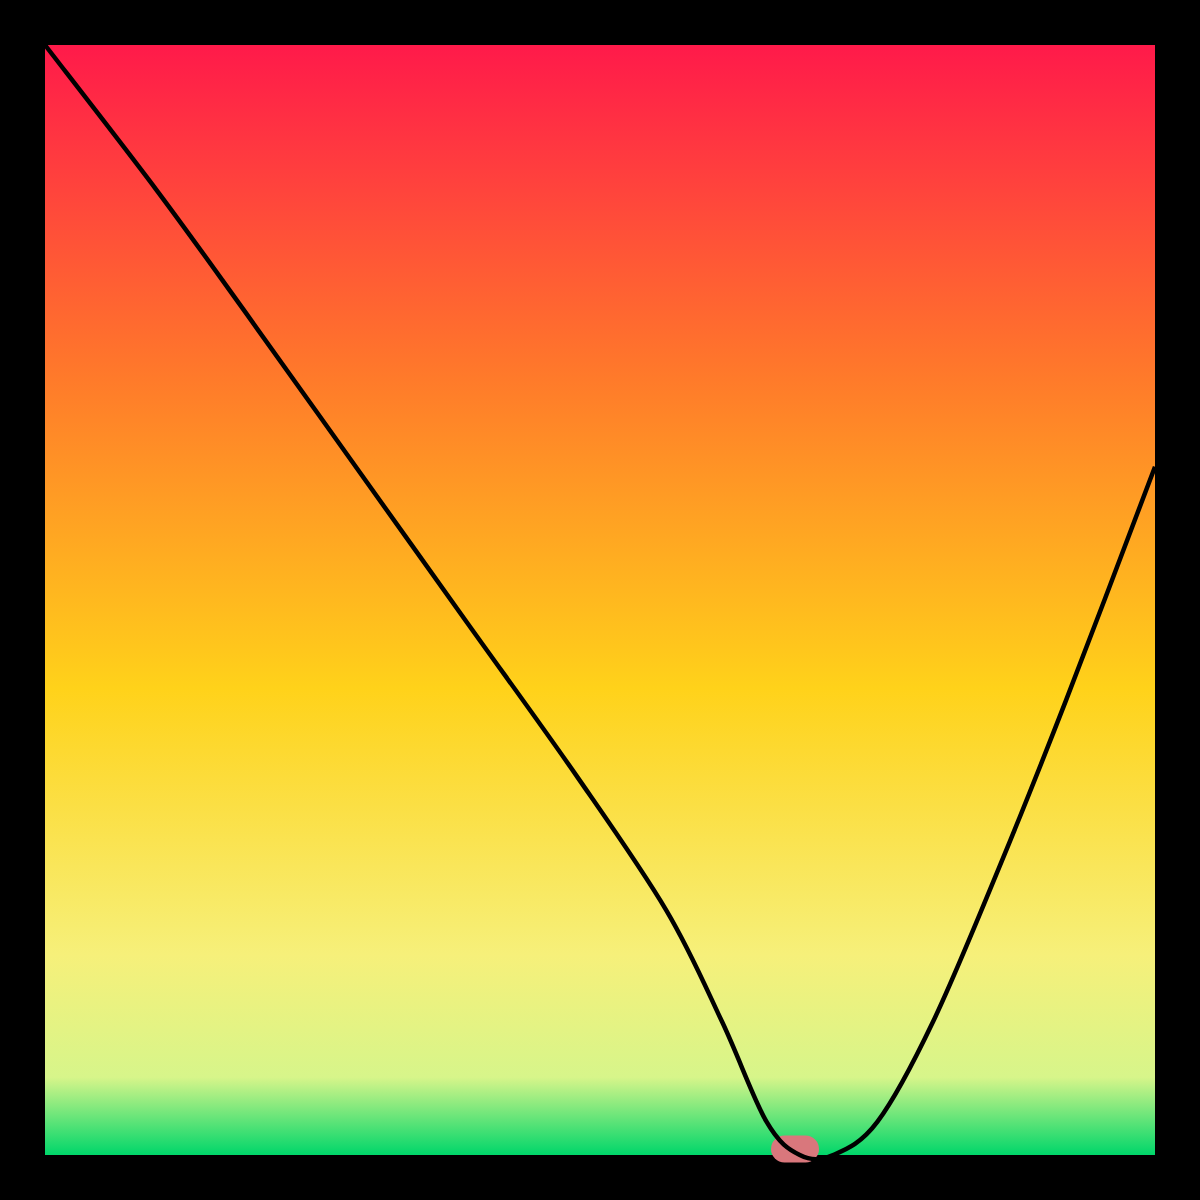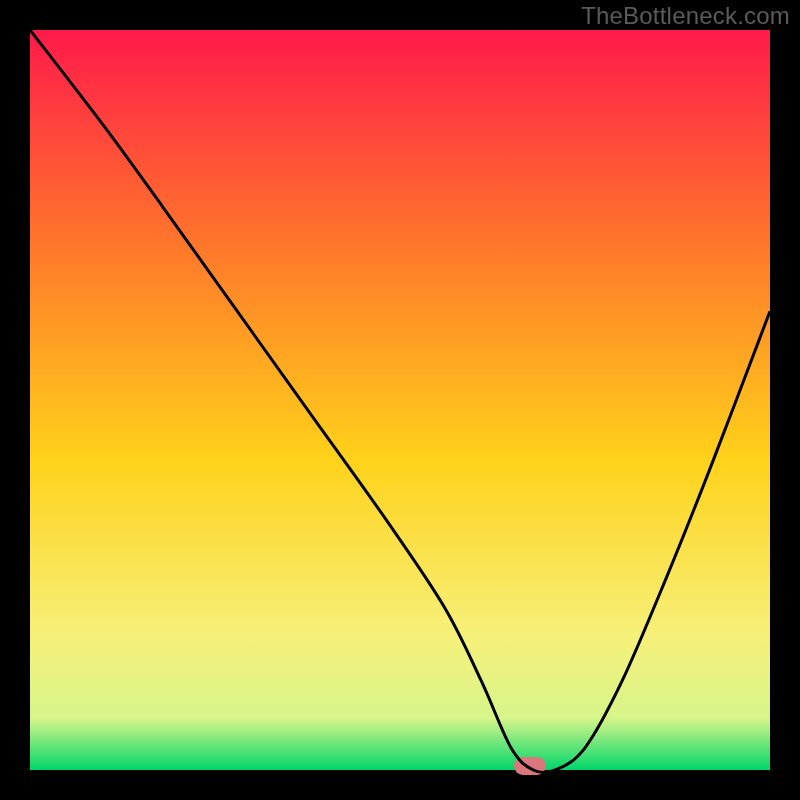--- a/index.html
+++ b/index.html
@@ -54,14 +54,13 @@
 
 <div class="frame">
 
   <div id="plot" class="plot" style="left: 30px; top: 30px; width: 740px; height: 740px; background: linear-gradient(rgb(255, 26, 74) 0%, rgb(255, 122, 42) 30%, rgb(255, 210, 26) 58%, rgb(246, 240, 122) 82%, rgb(215, 245, 138) 93%, rgb(0, 214, 106) 100%);">
     <div id="marker" class="marker" style="width: 32px; height: 18px; background: rgb(217, 119, 124); left: 499.5px; top: 736.3px;"></div>
     <svg id="curve" class="curve" xmlns="http://www.w3.org/2000/svg" width="740" height="740" viewBox="0 0 740 740">
       <path id="curve-path" d="M 0.00 0.00 C 12.33 16.03, 51.80 66.60, 74.00 96.20 C 96.20 125.80, 111.00 146.77, 133.20 177.60 C 155.40 208.43, 182.53 246.67, 207.20 281.20 C 231.87 315.73, 256.53 350.27, 281.20 384.80 C 305.87 419.33, 333.00 456.33, 355.20 488.40 C 377.40 520.47, 398.37 550.07, 414.40 577.20 C 430.43 604.33, 440.30 627.77, 451.40 651.20 C 462.50 674.63, 472.37 703.00, 481.00 717.80 C 489.63 732.60, 495.80 736.30, 503.20 740.00 C 510.60 743.70, 516.77 743.70, 525.40 740.00 C 534.03 736.30, 543.90 732.60, 555.00 717.80 C 566.10 703.00, 578.43 679.57, 592.00 651.20 C 605.57 622.83, 621.60 583.37, 636.40 547.60 C 651.20 511.83, 663.53 481.00, 680.80 436.60 C 698.07 392.20, 730.13 307.10, 740.00 281.20"></path>
     </svg>
   </div>
 
-  <div id="wm" class="watermark" style="right: 10px;">TheBottleneck.com</div>
 </div>
 
 </body></html>

